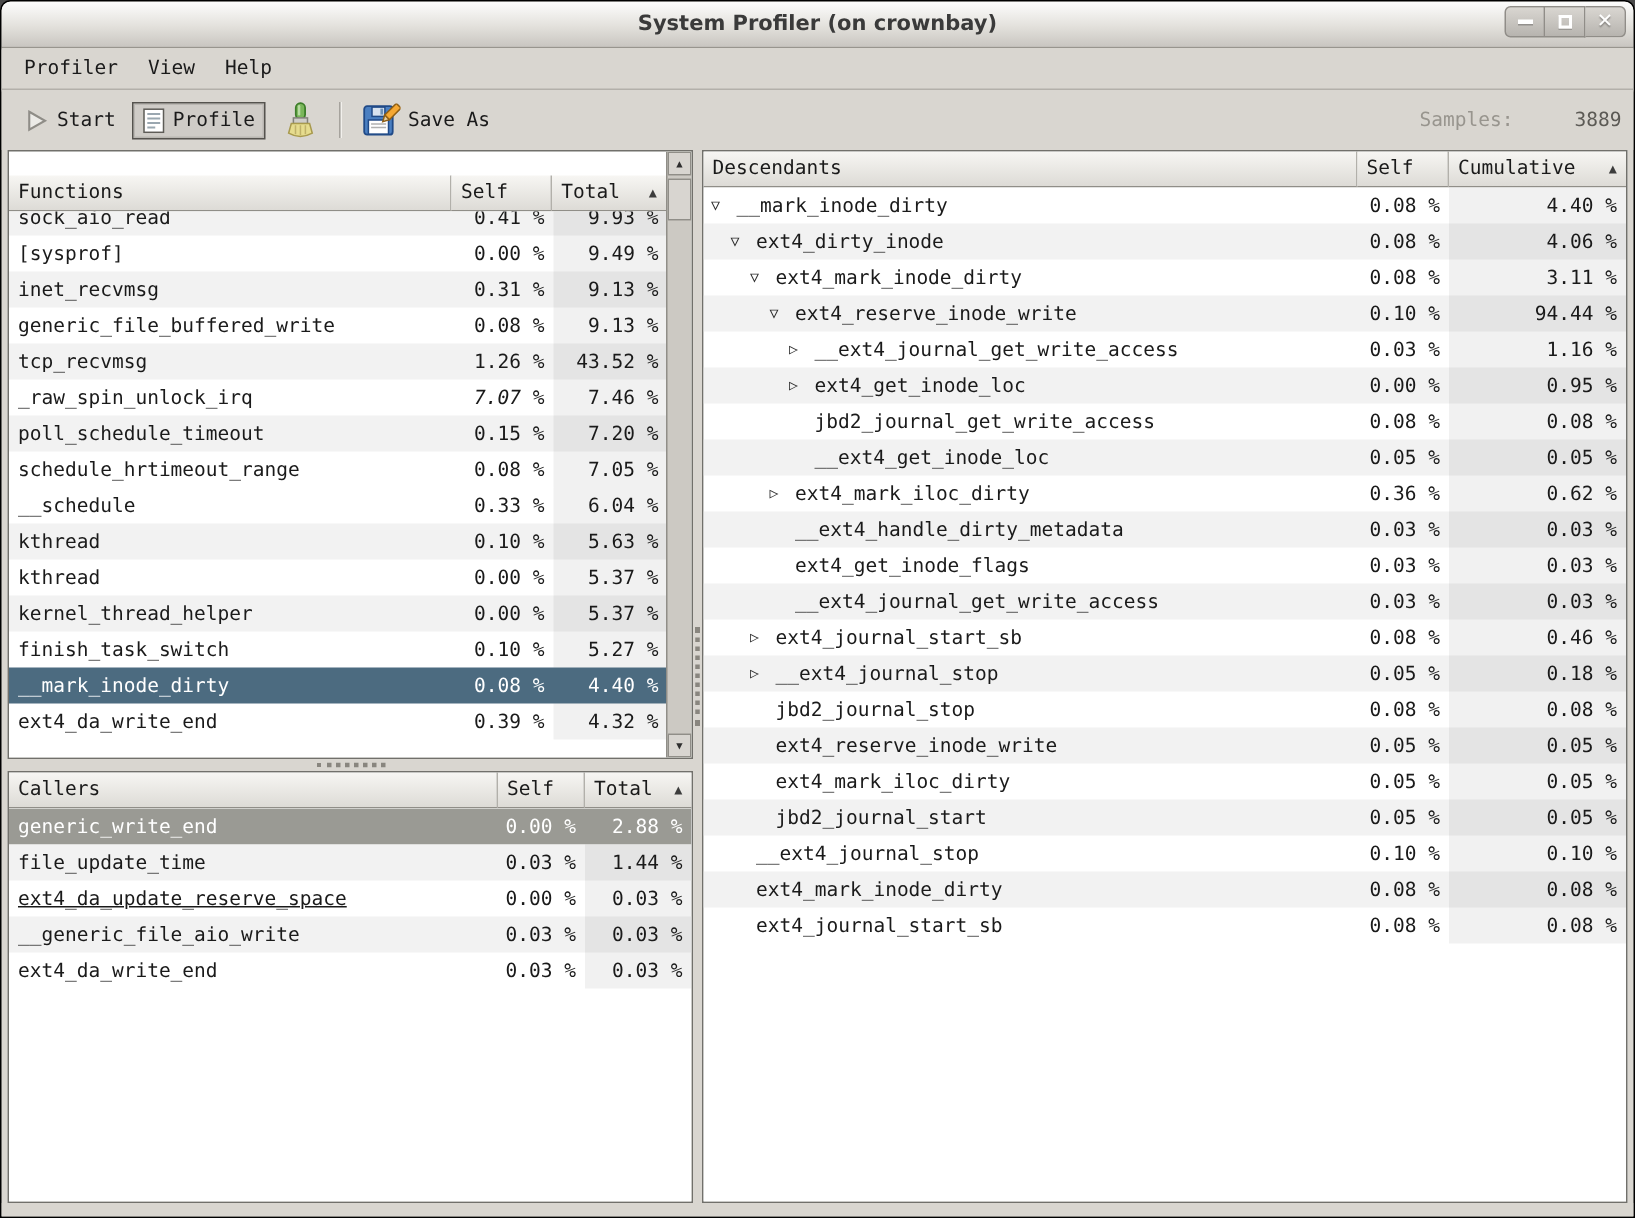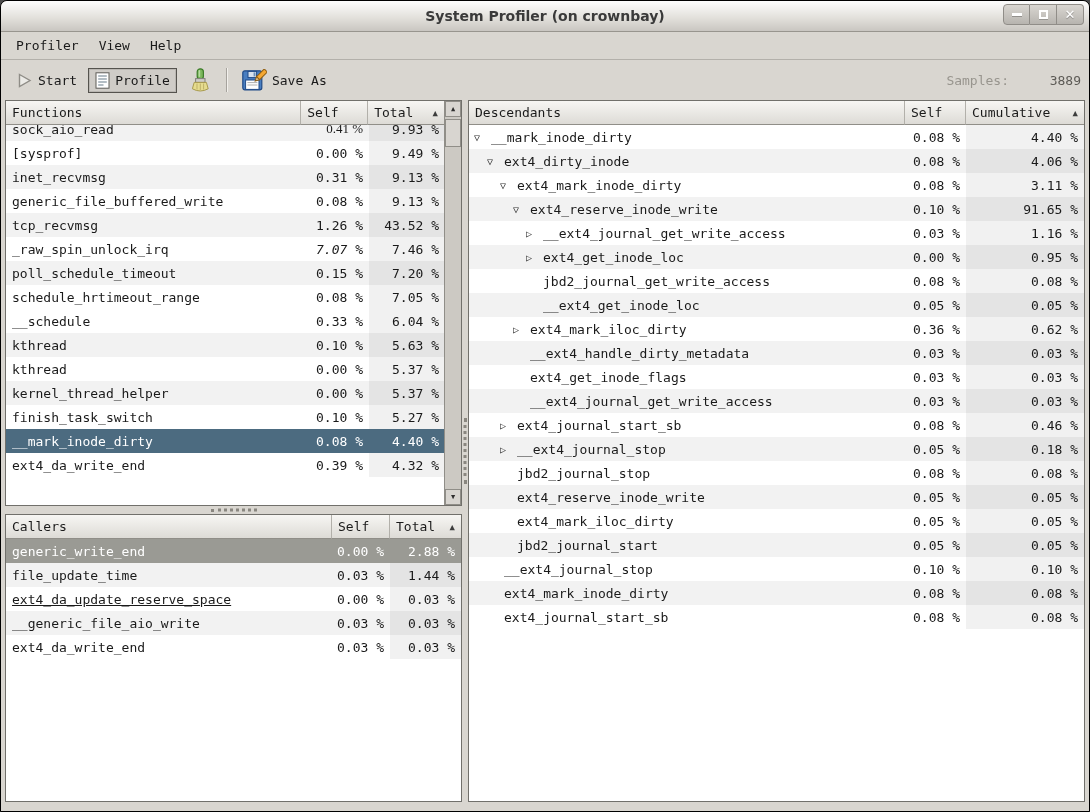--- a/index.html
+++ b/index.html
@@ -40,21 +40,21 @@
   .tb-sep{width:1px; height:24px; background:#a6a39d; box-shadow:1px 0 0 #f2f0ec; margin:0 8px;}
   .samples{margin-left:auto; color:#98958e; display:flex; align-items:center;}
   .samples .value{color:#5c5a55; min-width:72px; text-align:right; margin-right:0;}
   
   .main{flex:1; min-height:0; display:flex; padding:0 4px;}
   .left-col{width:457px; flex:none; display:flex; flex-direction:column;}
   .panel{border:1px solid #71706b; background:#fff; box-sizing:border-box; overflow:hidden;}
   .functions-panel{height:406px; flex:none; display:flex;}
   .callers-panel{flex:1; display:flex; flex-direction:column;}
   .desc-panel{flex:1; display:flex; flex-direction:column;}
-  .table-area{flex:1; min-width:0; display:flex; flex-direction:column;}
+  .table-area{flex:1; min-width:0; display:flex; flex-direction:column;margin-top:16px;}
   .h-splitter{height:8px; flex:none; position:relative;}
   .h-splitter .dots{position:absolute; left:50%; top:50%; transform:translate(-50%,-50%);
     width:46px; border-top:3px dotted #89867f;}
   .v-splitter{width:6px; flex:none; position:relative;}
   .v-splitter .dots{position:absolute; left:50%; top:50%; transform:translate(-50%,-50%);
     height:66px; border-left:3px dotted #89867f;}
   
   .thead{display:flex; height:24px; flex:none;}
   .th{box-sizing:border-box; height:24px; padding:0 6px;
     background:linear-gradient(#f7f6f3,#dddbd6);
@@ -185,21 +185,21 @@
             </div>
             <div class="th" style="width:76px">
               <span>Total</span>
               <span class="sort">▲</span>
             </div>
           </div>
           <div class="rows">
             <div class="rows-inner clip-first" id="functions-rows">
                 <div class="row stripe">
                   <div class="cell" style="width: 296px;">sock_aio_read</div>
-                  <div class="cell num" style="width: 67px; font-family: Liberation Serif, serif;">0.41 %</div>
+                  <div class="cell num" style="width: 67px;">0.41 %</div>
                   <div class="cell num sortcol" style="width: 76px;">9.93 %</div>
                 </div>
                 <div class="row">
                   <div class="cell" style="width: 296px;">[sysprof]</div>
                   <div class="cell num" style="width: 67px;">0.00 %</div>
                   <div class="cell num sortcol" style="width: 76px;">9.49 %</div>
                 </div>
                 <div class="row stripe">
                   <div class="cell" style="width: 296px;">inet_recvmsg</div>
                   <div class="cell num" style="width: 67px;">0.31 %</div>
@@ -368,21 +368,21 @@
               </div>
               <div class="cell num" style="width: 61px;">0.08 %</div>
               <div class="cell num sortcol" style="width: 118px;">3.11 %</div>
             </div>
             <div class="row stripe">
               <div class="cell tree-name" style="width: 436px; padding-left: 44px;">
                 <span class="expander">▽</span>
                 <span>ext4_reserve_inode_write</span>
               </div>
               <div class="cell num" style="width: 61px;">0.10 %</div>
-              <div class="cell num sortcol" style="width: 118px;">91.65 %</div>
+              <div class="cell num sortcol" style="width: 118px;">94.44 %</div>
             </div>
             <div class="row">
               <div class="cell tree-name" style="width: 436px; padding-left: 57px;">
                 <span class="expander">▷</span>
                 <span>__ext4_journal_get_write_access</span>
               </div>
               <div class="cell num" style="width: 61px;">0.03 %</div>
               <div class="cell num sortcol" style="width: 118px;">1.16 %</div>
             </div>
             <div class="row stripe">

